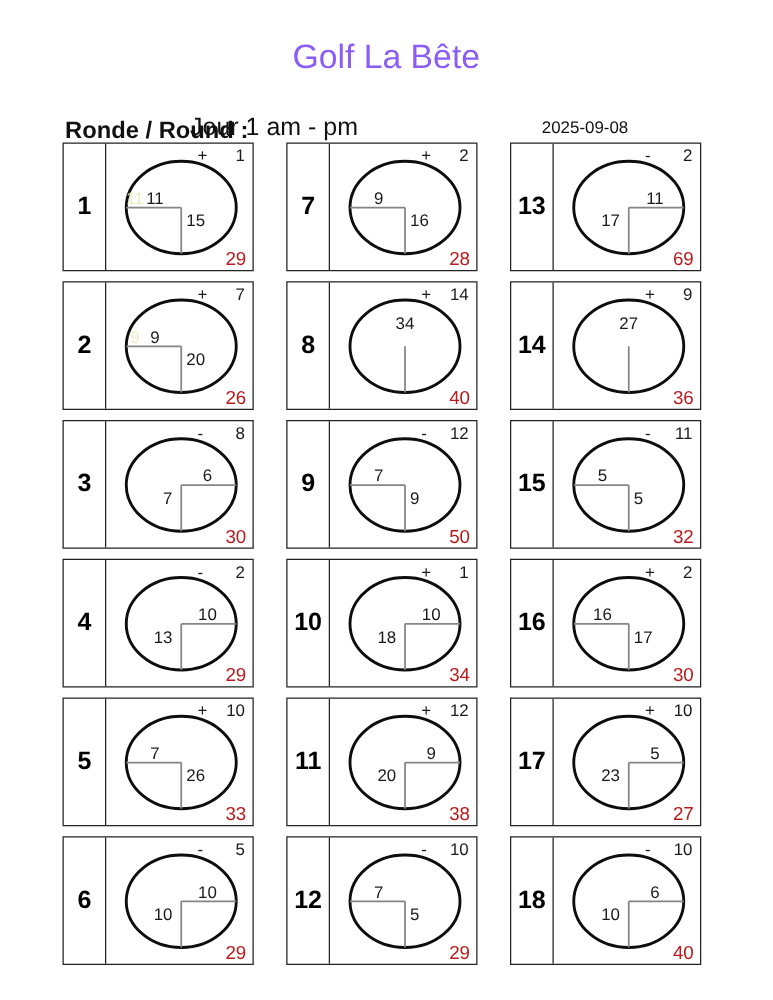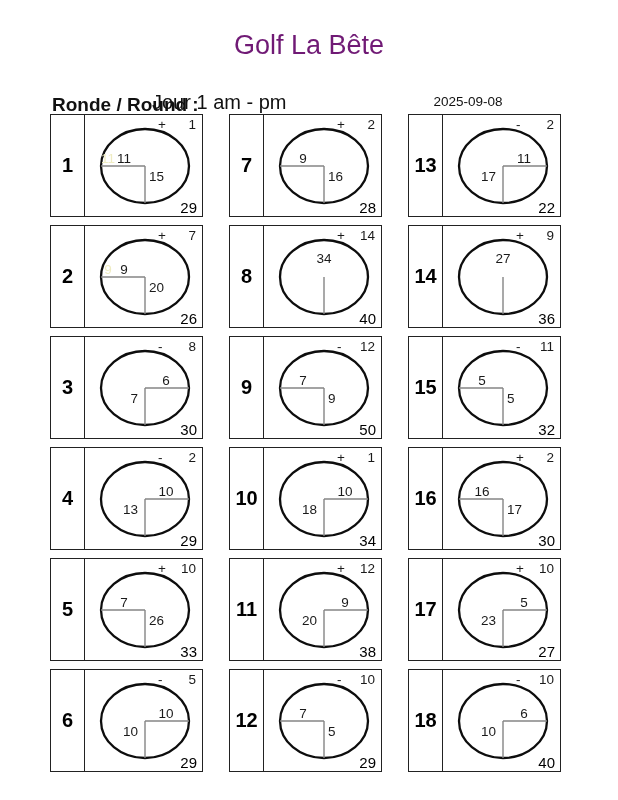--- a/index.html
+++ b/index.html
@@ -5,21 +5,21 @@
   html,body{margin:0;padding:0;}
   body{
     width:618px;height:800px;background:#ffffff;
     font-family:"Liberation Sans","DejaVu Sans",sans-serif;
     color:#111;position:relative;overflow:hidden;
   }
   .page{position:absolute;inset:0;background:#fff;}
 
   
   .titles{position:absolute;top:30px;left:0;width:618px;text-align:center;}
-  .title-line{font-size:27px;line-height:30px;color:#701a75;}
+  .title-line{font-size:27px;line-height:30px;color:#8b5cf6;}
   .meta-row{position:absolute;top:90px;left:0;width:618px;height:20px;}
   .round-label{position:absolute;left:52px;top:4px;font-size:19px;font-weight:bold;}
   .round-value{position:absolute;left:152px;top:1px;font-size:20px;}
   .date{position:absolute;left:428px;top:4px;width:80px;text-align:center;font-size:13.5px;font-weight:normal;}
 
   
   .grid{
     position:absolute;left:50px;top:114px;
     display:grid;
     grid-template-columns:repeat(3,153px);
@@ -52,21 +52,21 @@
   .dir-none  .top-num{left:38px;bottom:61px;}
   .side-num{top:54px;}
   .dir-left  .side-num{left:64px;}
   .dir-right .side-num{right:64px;text-align:right;}
   .ghost-num{position:absolute;width:30px;text-align:center;left:8px;bottom:50px;
              font-size:13.5px;line-height:15px;color:#efecc2;}
   .sign-row{position:absolute;top:2px;right:6px;width:38px;
             display:flex;justify-content:space-between;align-items:baseline;}
   .sign{font-size:13.5px;color:#1a1a1a;}
   .sign-val{font-size:13.5px;color:#1a1a1a;}
-  .total{position:absolute;right:5px;bottom:0px;font-size:15px;color:#000000;}
+  .total{position:absolute;right:5px;bottom:0px;font-size:15px;color:#b91c1c;}
 </style>
 </head>
 <body>
 
 <div class="page">
   <div class="titles">
     <div class="title-line">Golf La Bête</div>
   </div>
   <div class="meta-row">
     <span class="round-label">Ronde / Round :</span>
@@ -349,21 +349,21 @@
         <line class="hand hand-h-right" x1="60" y1="51" x2="104" y2="51"></line>
         <line class="hand hand-v" x1="60" y1="51" x2="60" y2="88"></line>
       </svg>
 
       <span class="num top-num">11</span>
       <span class="num side-num">17</span>
       <span class="sign-row">
         <span class="sign">-</span>
         <span class="sign-val">2</span>
       </span>
-      <span class="total">22</span>
+      <span class="total">69</span>
     </div>
   </div>
 
   <div class="cell dir-none">
     <div class="hole-col">
       <span class="hole-num">14</span>
     </div>
     <div class="main">
       <svg class="green-svg" viewBox="0 0 120 100">
         <ellipse class="green-outline" cx="60" cy="51" rx="44" ry="37"></ellipse>

